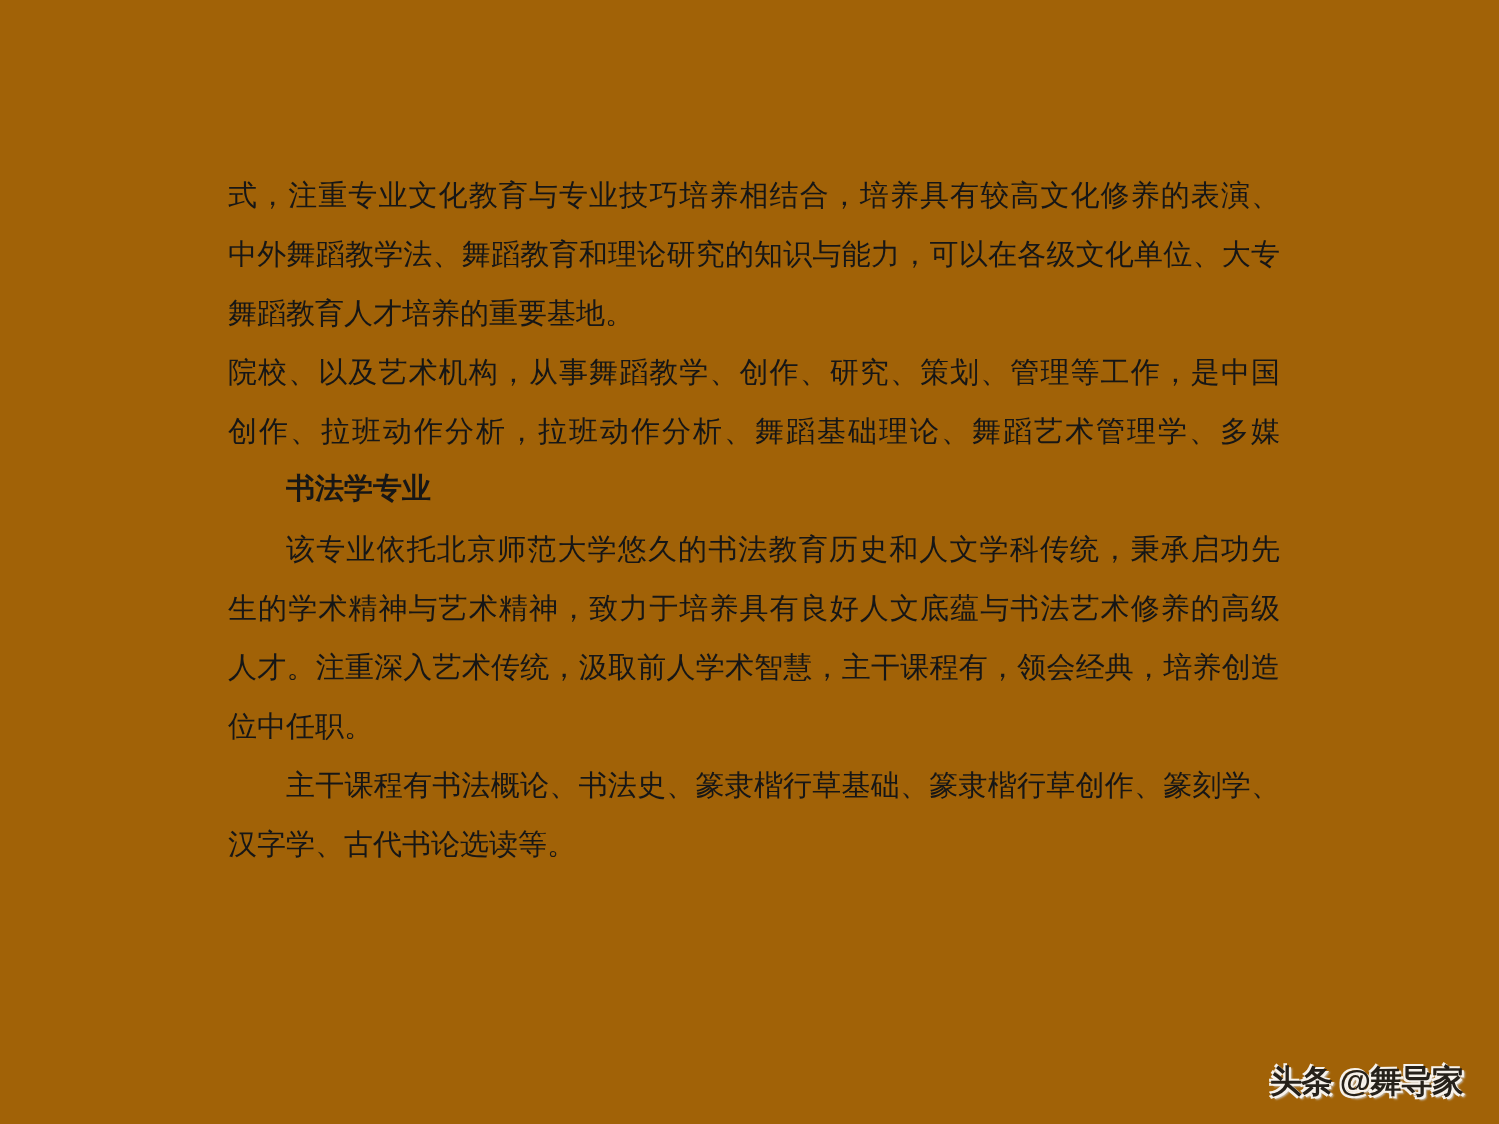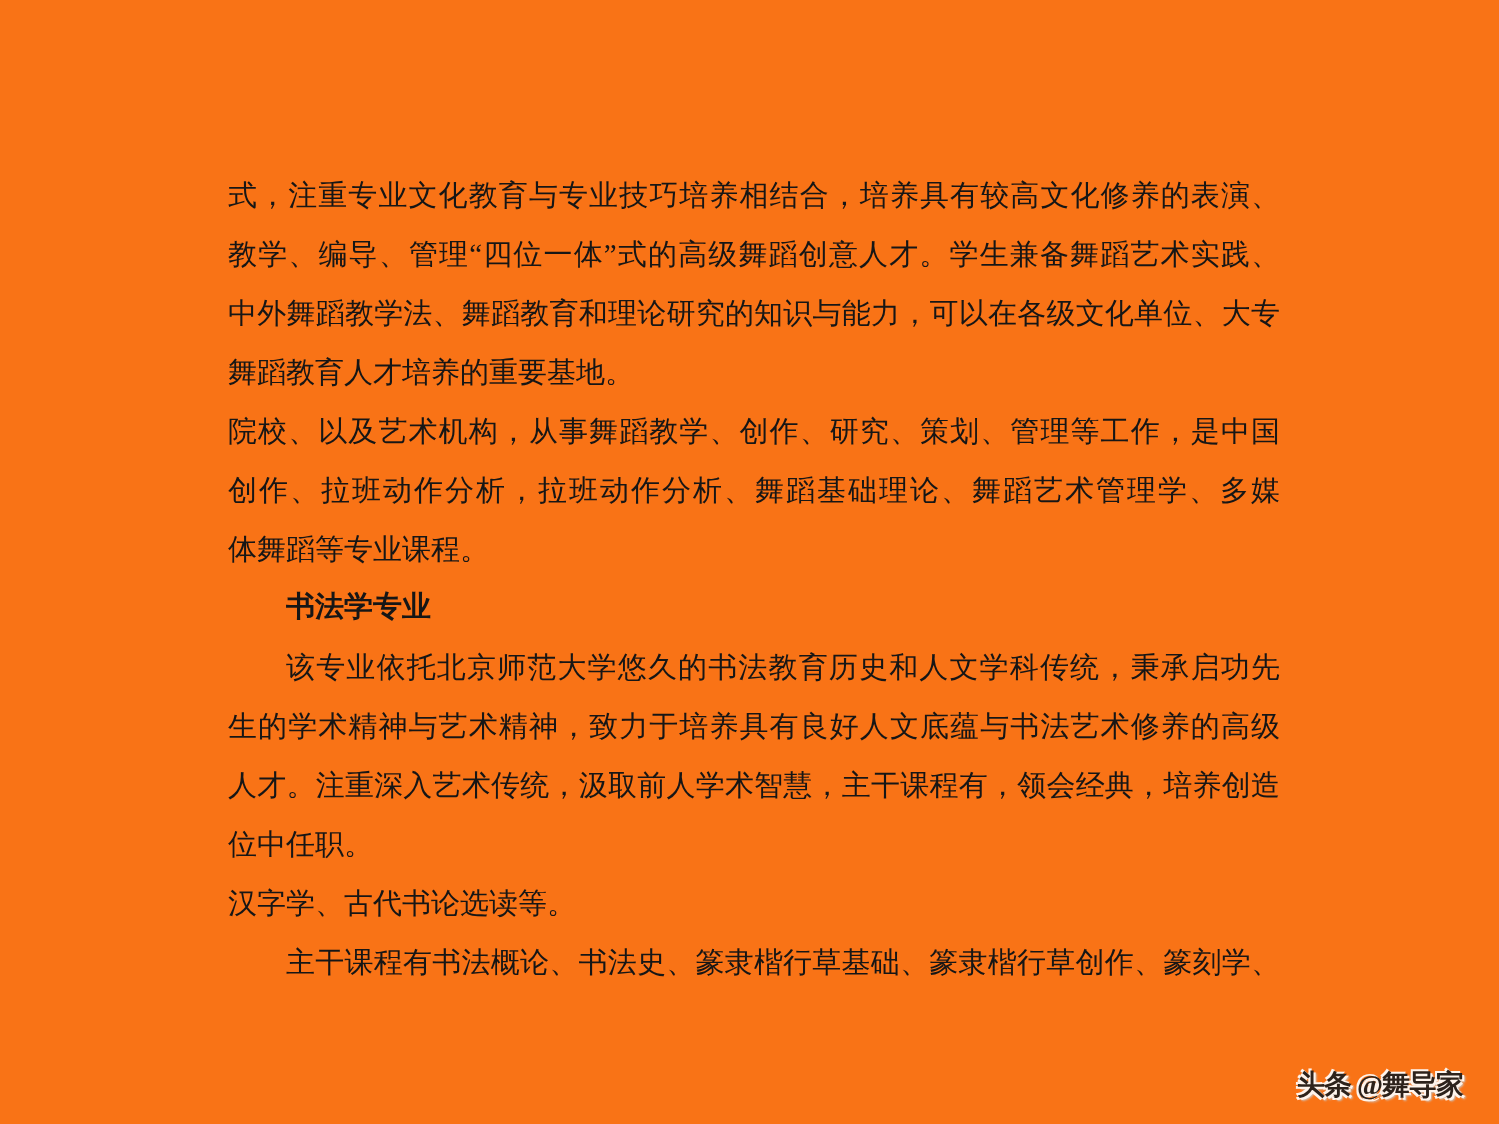--- a/index.html
+++ b/index.html
@@ -10,21 +10,21 @@
   body {
     width: 1499px;
     height: 1124px;
     position: relative;
     overflow: hidden;
     font-family: "Liberation Serif", "DejaVu Serif", serif;
   }
   .page {
     position: absolute;
     inset: 0;
-    background: #f97316;
+    background: #a16207;
   }
   .text-block {
     position: absolute;
     left: 228px;
     top: 166px;
     width: 1052px;
     color: #161616;
     font-size: 29px;
   }
   .line {
@@ -41,49 +41,47 @@
     text-indent: 58px;
   }
   .bold {
     font-weight: bold;
     font-family: Liberation Mono, monospace;
   }
   .watermark {
     position: absolute;
     right: 36px;
     bottom: 20px;
-    font-family: Liberation Serif, serif;
+    font-family: Liberation Sans, sans-serif;
     font-weight: bold;
-    font-size: 28px;
+    font-size: 32px;
     letter-spacing: -1px;
     color: #1c1c1c;
     opacity: 0.92;
     text-shadow:
       -2px -2px 0 #ffffff,
        2px  2px 0 #ffffff,
       -2px  2px 0 #ffffff,
        3px  3px 2px #c9c9c9;
     margin-top: 12px;
   }
 </style>
 </head>
 <body>
 
 <div class="page">
   <div class="text-block">
     <div class="line just">式，注重专业文化教育与专业技巧培养相结合，培养具有较高文化修养的表演、</div>
-    <div class="line just">教学、编导、管理“四位一体”式的高级舞蹈创意人才。学生兼备舞蹈艺术实践、</div>
     <div class="line just">中外舞蹈教学法、舞蹈教育和理论研究的知识与能力，可以在各级文化单位、大专</div>
     <div class="line">舞蹈教育人才培养的重要基地。</div>
     <div class="line just">院校、以及艺术机构，从事舞蹈教学、创作、研究、策划、管理等工作，是中国</div>
     <div class="line just">创作、拉班动作分析，拉班动作分析、舞蹈基础理论、舞蹈艺术管理学、多媒</div>
-    <div class="line">体舞蹈等专业课程。</div>
     <div class="line ind bold">书法学专业</div>
     <div class="line just ind">该专业依托北京师范大学悠久的书法教育历史和人文学科传统，秉承启功先</div>
     <div class="line just">生的学术精神与艺术精神，致力于培养具有良好人文底蕴与书法艺术修养的高级</div>
     <div class="line just">人才。注重深入艺术传统，汲取前人学术智慧，主干课程有，领会经典，培养创造</div>
     <div class="line">位中任职。</div>
+    <div class="line just ind">主干课程有书法概论、书法史、篆隶楷行草基础、篆隶楷行草创作、篆刻学、</div>
     <div class="line">汉字学、古代书论选读等。</div>
-    <div class="line just ind">主干课程有书法概论、书法史、篆隶楷行草基础、篆隶楷行草创作、篆刻学、</div>
   </div>
 
   <div class="watermark">头条 @舞导家</div>
 </div>
 
 </body></html>

